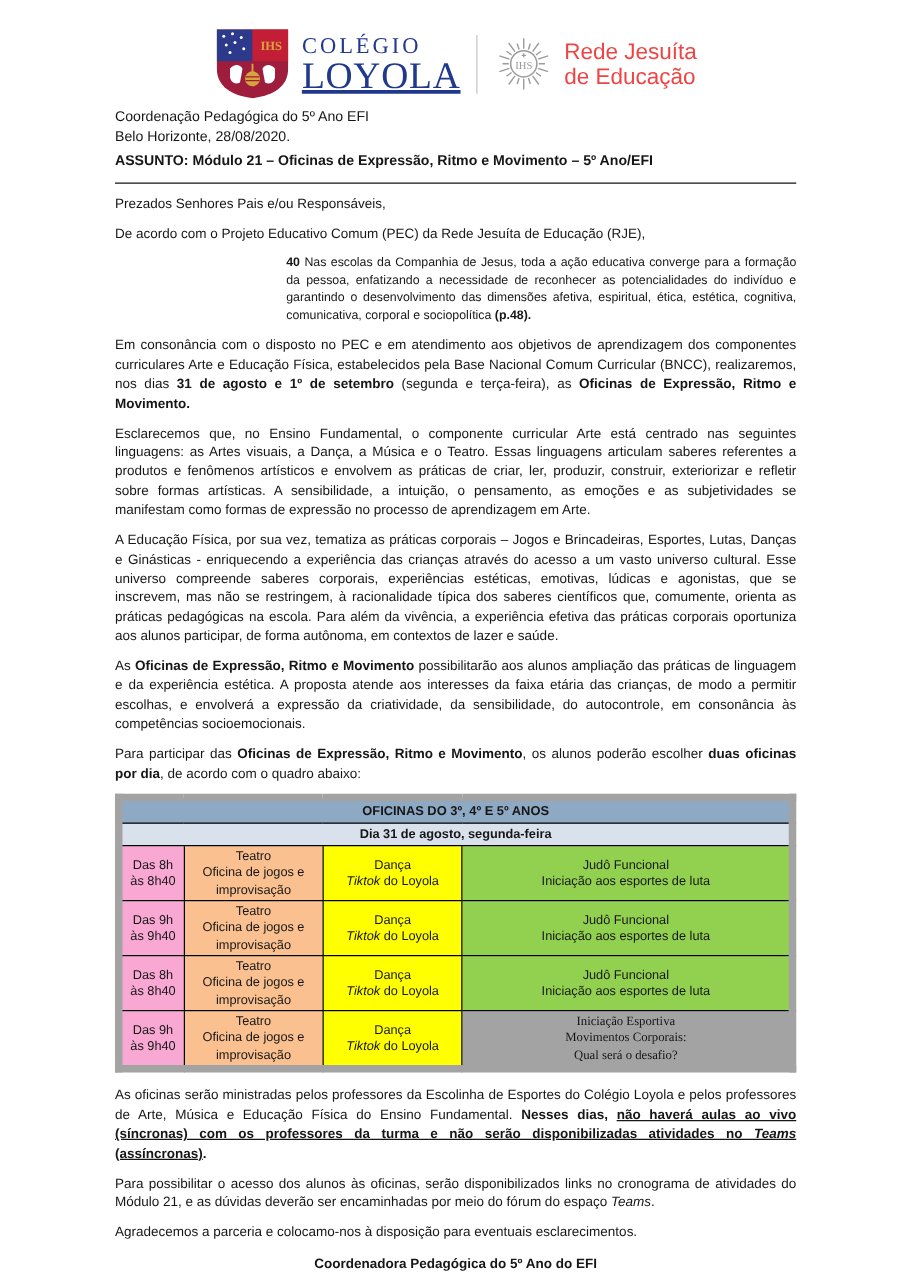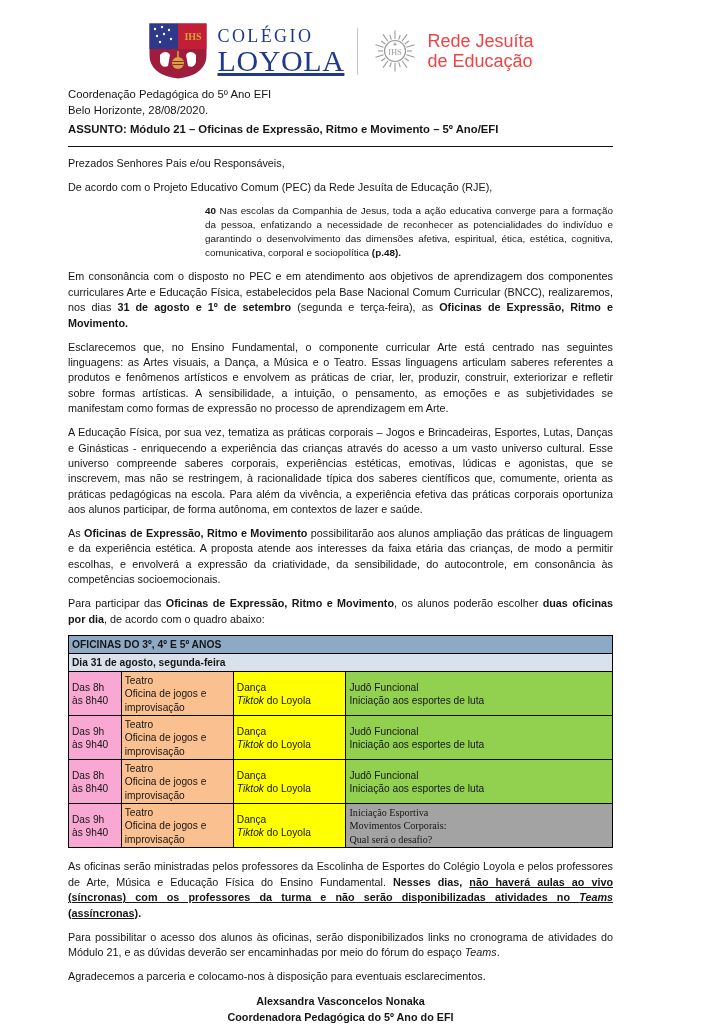--- a/index.html
+++ b/index.html
@@ -1,38 +1,38 @@
 <!DOCTYPE html>
 <html lang="pt-BR"><head>
 <meta charset="utf-8">
 <style>
   html,body{margin:0;padding:0;background:#ffffff;}
   .page{
     width:640px;height:1024px;background:#fff;box-sizing:border-box;
     padding:22px 27px 0 68px;overflow:hidden;
-    font-family:"Liberation Sans",sans-serif;font-size:10.8px;line-height:15.4px;color:#161616;
+    font-family:"Liberation Sans",sans-serif;font-size:10.8px;line-height:15.4px;color:#161616;margin-left:24px;
   }
   .b{font-weight:bold}.i{font-style:italic}.u{text-decoration:underline}
   
   .logos{display:flex;justify-content:center;align-items:center;gap:13px;}
   .loyola{display:flex;align-items:center;gap:10px;}
   .loyola-text{color:#20398C;font-family:"Liberation Serif",serif;}
   .colegio{font-size:18px;letter-spacing:2.4px;line-height:20px;}
   .loyola-name{font-size:30px;letter-spacing:.6px;line-height:30px;text-decoration:underline;}
   .logo-divider{width:1px;height:47px;background:#c6c6c6;}
   .rje{display:flex;align-items:center;gap:8px;}
   .rje-text{color:#ef4444;font-size:18px;line-height:20.5px;}
   .right-block{font-size:11.3px;line-height:16px;margin-top:6px;}
   .subject{font-weight:bold;font-size:11.3px;margin-top:3px;line-height:16px;}
   .rule{border-bottom:1.7px solid #141414;margin-top:9px;margin-bottom:9px;}
   
   p{margin:0 0 8.5px;text-align:justify;}
   .quote{margin:1px 0 10px 137px;font-size:9.9px;line-height:13.9px;}
   
-  table{border-collapse:collapse;width:100%;margin:4px 0 11px;font-size:10.2px;line-height:13.2px;border:1px solid #a3a3a3;}
+  table{border-collapse:collapse;width:100%;margin:4px 0 11px;font-size:10.2px;line-height:13.2px;text-align:center;border:6px solid #a3a3a3;}
   td{border:1px solid #000;padding:1px 3px;vertical-align:middle;}
   .th-main{background:#8EA9C4;font-weight:bold;font-size:10.3px;height:15px;}
   .th-day{background:#D9E2EC;font-weight:bold;height:15px;}
   .td-time{background:#f9a8d4;}
   .td-teatro{background:#FAC090;}
   .td-danca{background:#FFFF00;}
   .td-judo{background:#92D050;}
   .td-inic{background:#a3a3a3;font-family:Liberation Serif, serif;}
   tr.data td{height:41px;}
   
@@ -206,17 +206,16 @@
           </td>
       </tr>
     </tbody>
   </table>
 
   <p><span>As oficinas serão ministradas pelos professores da Escolinha de Esportes do Colégio Loyola e pelos professores de Arte, Música e Educação Física do Ensino Fundamental. </span><span class="b">Nesses dias, </span><span class="b u">não haverá aulas ao vivo (síncronas) com os professores da turma e não serão disponibilizadas atividades no </span><span class="b i u">Teams</span><span class="b u"> (assíncronas)</span><span class="b">.</span></p>
   <p><span>Para possibilitar o acesso dos alunos às oficinas, serão disponibilizados links no cronograma de atividades do Módulo 21, e as dúvidas deverão ser encaminhadas por meio do fórum do espaço </span><span class="i">Teams</span><span>.</span></p>
   <p><span>Agradecemos a parceria e colocamo-nos à disposição para eventuais esclarecimentos.</span></p>
 
   <div class="sig">
-    <div>Alexsandra Vasconcelos Nonaka</div>
     <div>Coordenadora Pedagógica do 5º Ano do EFI</div>
   </div>
 
 </div>
 
 </body></html>

